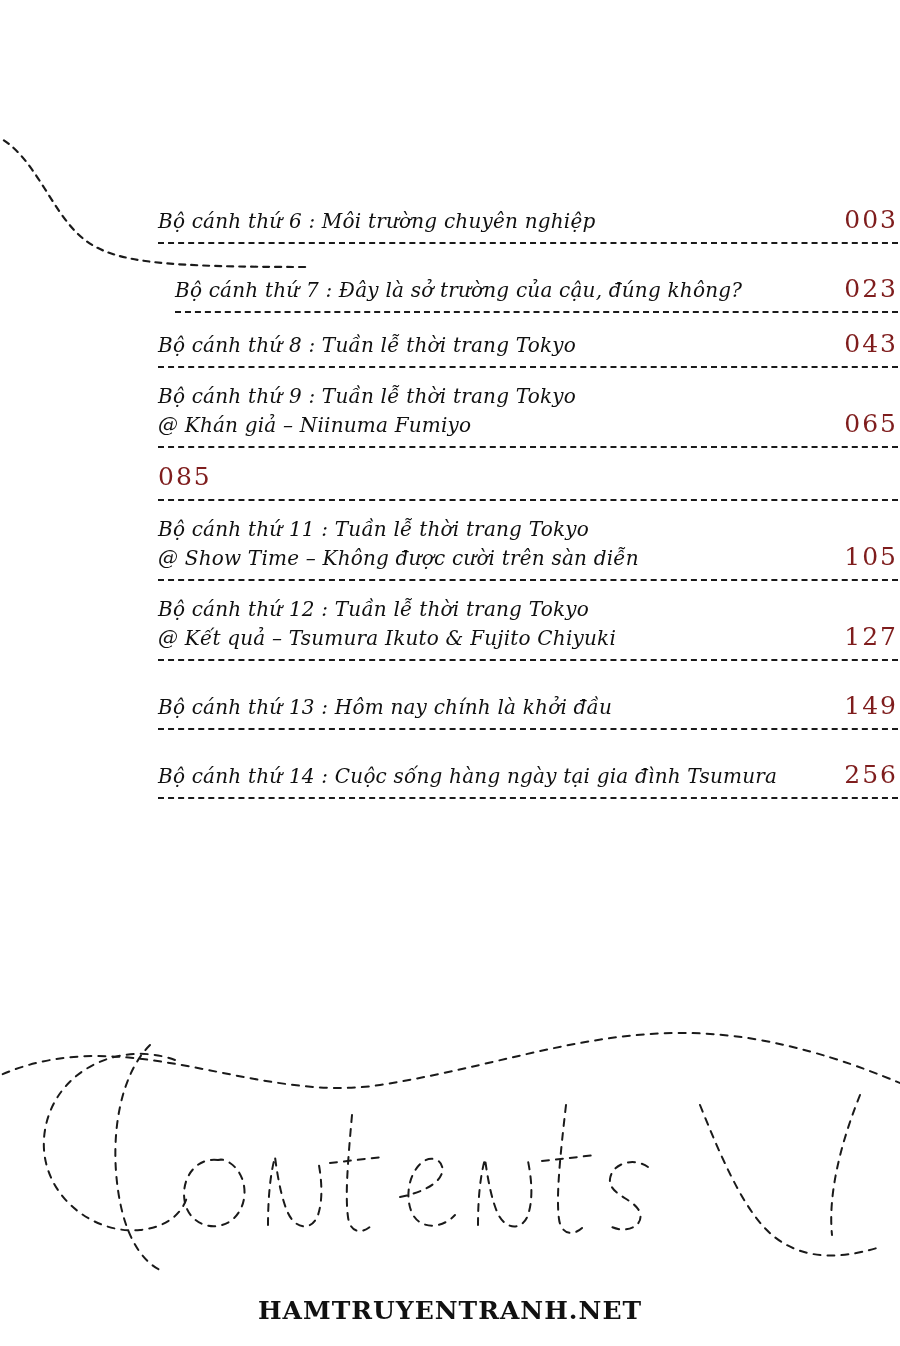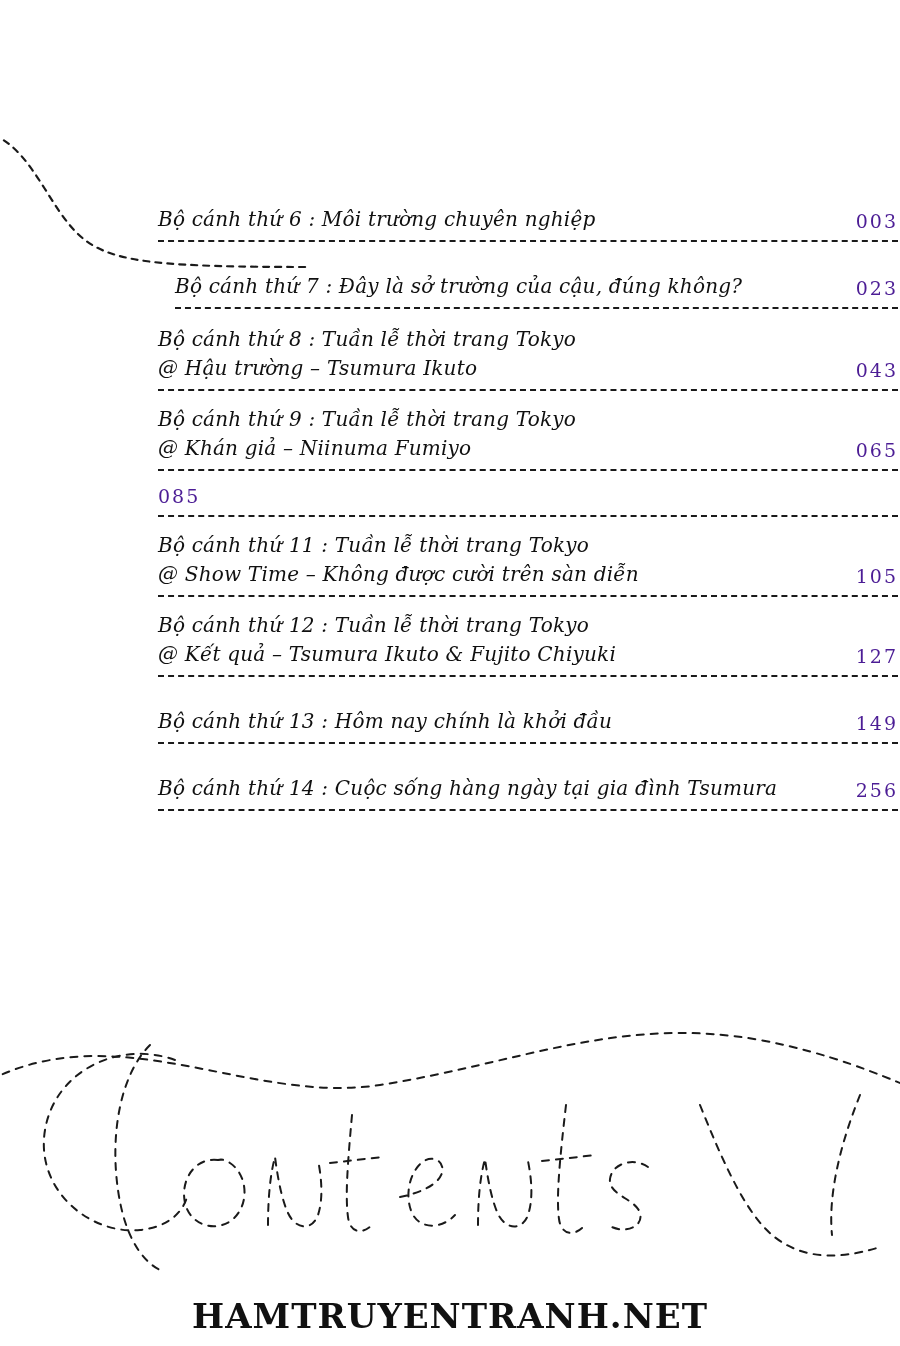--- a/index.html
+++ b/index.html
@@ -60,23 +60,23 @@
     letter-spacing: 0.2px;
     color: #101010;
     max-width: 620px;
   }
   .entry-title .line2 {
     display: block;
   }
 
   .entry-page {
     font-family: "DejaVu Serif", serif;
-    font-size: 19px;
+    font-size: 25px;
     letter-spacing: 2px;
-    color: #4c1d95;
+    color: #7f1d1d;
     white-space: nowrap;
     padding-bottom: 2px;
     align-self: flex-end;
   }
 
   
   .contents-art {
     position: absolute;
     left: 0;
     top: 985px;
@@ -86,21 +86,21 @@
   }
 
   .watermark {
     position: absolute;
     left: 0;
     top: 1296px;
     width: 900px;
     text-align: center;
     font-family: "DejaVu Serif", serif;
     font-weight: bold;
-    font-size: 34px;
+    font-size: 25px;
     letter-spacing: 1px;
     color: #111111;
   }
 </style>
 </head>
 <body>
 
 <svg class="top-swoosh" viewBox="0 0 320 170">
   <path d="M-20,10 C40,10 55,90 95,120 C125,143 175,147 320,147" fill="none" stroke="#1a1a1a" stroke-width="2.2" stroke-dasharray="6 6" stroke-linecap="round"></path>
 </svg>
@@ -108,21 +108,21 @@
 <div class="toc">
     <div class="toc-entry gap">
       <div class="entry-title"><span>Bộ cánh thứ 6 : Môi trường chuyên nghiệp</span></div>
       <div class="entry-page">003</div>
     </div>
     <div class="toc-entry gap-sm">
       <div class="entry-title"><span>Bộ cánh thứ 7 : Đây là sở trường của cậu, đúng không?</span></div>
       <div class="entry-page">023</div>
     </div>
     <div class="toc-entry">
-      <div class="entry-title"><span>Bộ cánh thứ 8 : Tuần lễ thời trang Tokyo</span><span class="line2">@ Hậu trường – Tsumura Ikuto</span></div>
+      <div class="entry-title"><span>Bộ cánh thứ 8 : Tuần lễ thời trang Tokyo</span></div>
       <div class="entry-page">043</div>
     </div>
     <div class="toc-entry">
       <div class="entry-title"><span>Bộ cánh thứ 9 : Tuần lễ thời trang Tokyo</span><span class="line2">@ Khán giả – Niinuma Fumiyo</span></div>
       <div class="entry-page">065</div>
     </div>
     <div class="toc-entry">
       <div class="entry-page">085</div>
     </div>
     <div class="toc-entry">

